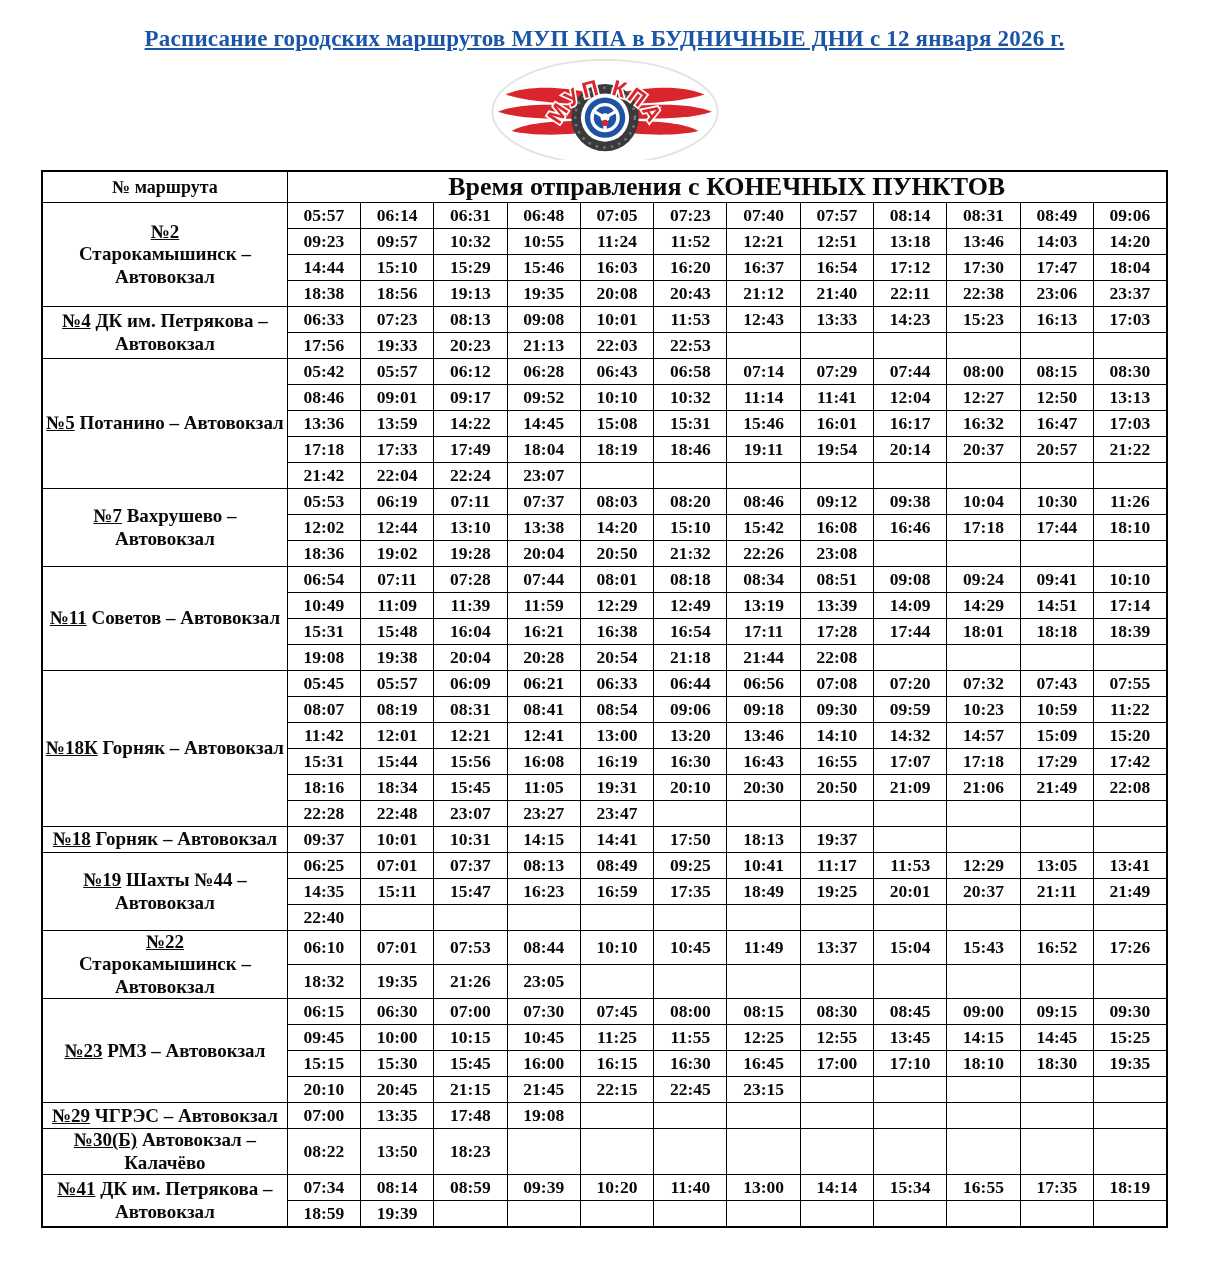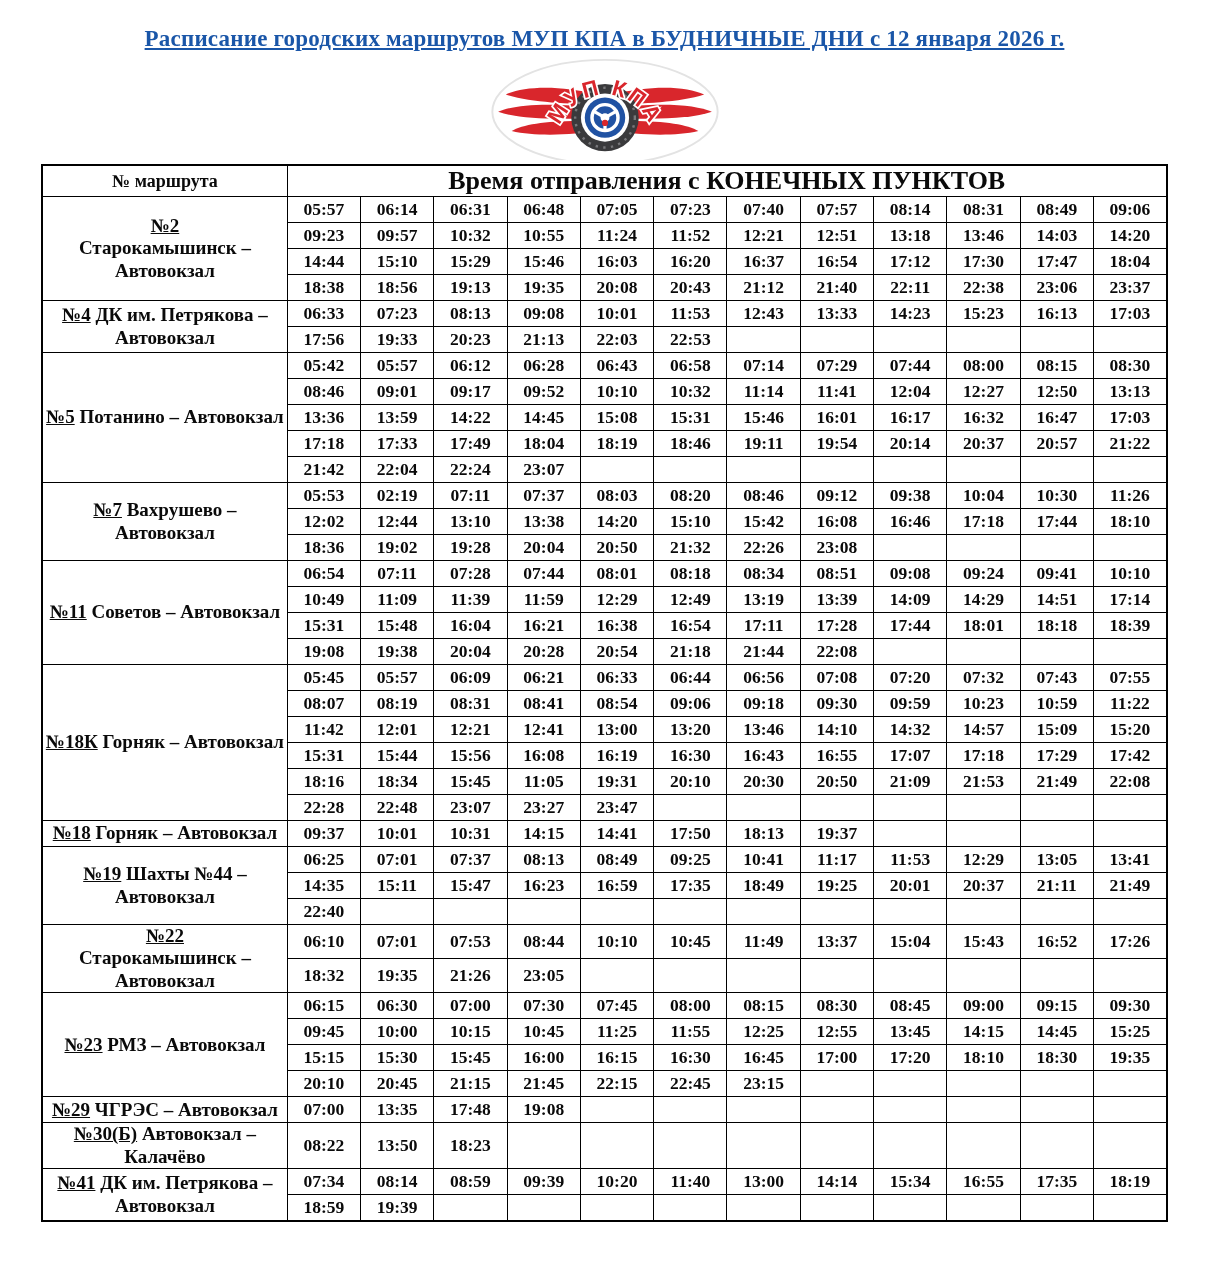--- a/index.html
+++ b/index.html
@@ -8,21 +8,21 @@
     background:#ffffff; padding-top:26px; overflow:hidden;
     font-family:"Liberation Serif", serif;
   }
   .title {
     margin:0 30px 4px 30px; text-align:center;
     font-size:23px; font-weight:bold; color:#1a56a8;
     text-decoration:underline; letter-spacing:0.2px;
   }
   .logo-wrap { display:flex; justify-content:center; margin:2px 0 4px 0; }
   table.sched {
-    border-collapse:collapse; margin:4px auto; width:1125px;
+    border-collapse:collapse; margin:10px auto; width:1125px;
     table-layout:fixed; border:2.5px solid #000;
   }
   table.sched th, table.sched td {
     border:1.6px solid #000; text-align:center; vertical-align:middle;
     color:#0a0a0a; font-weight:bold; padding:0; overflow:hidden;
   }
   thead th { font-size:26px; height:30px; }
   th.route-col { font-size:18px; }
   td.time-cell { font-size:17.5px; height:25px; line-height:25px; white-space:nowrap; }
   td.route-label { font-size:19px; line-height:1.18; padding:2px 5px; }
@@ -240,21 +240,21 @@
           <td class="time-cell"></td>
           <td class="time-cell"></td>
           <td class="time-cell"></td>
           <td class="time-cell"></td>
           <td class="time-cell"></td>
           <td class="time-cell"></td>
         </tr>
         <tr>
           <td class="route-label" rowspan="3"><span class="route-no">№7</span>&nbsp;Вахрушево – Автовокзал</td>
           <td class="time-cell">05:53</td>
-          <td class="time-cell">02:19</td>
+          <td class="time-cell">06:19</td>
           <td class="time-cell">07:11</td>
           <td class="time-cell">07:37</td>
           <td class="time-cell">08:03</td>
           <td class="time-cell">08:20</td>
           <td class="time-cell">08:46</td>
           <td class="time-cell">09:12</td>
           <td class="time-cell">09:38</td>
           <td class="time-cell">10:04</td>
           <td class="time-cell">10:30</td>
           <td class="time-cell">11:26</td>
@@ -404,21 +404,21 @@
         <tr>
           <td class="time-cell">18:16</td>
           <td class="time-cell">18:34</td>
           <td class="time-cell">15:45</td>
           <td class="time-cell">11:05</td>
           <td class="time-cell">19:31</td>
           <td class="time-cell">20:10</td>
           <td class="time-cell">20:30</td>
           <td class="time-cell">20:50</td>
           <td class="time-cell">21:09</td>
-          <td class="time-cell">21:53</td>
+          <td class="time-cell">21:06</td>
           <td class="time-cell">21:49</td>
           <td class="time-cell">22:08</td>
         </tr>
         <tr>
           <td class="time-cell">22:28</td>
           <td class="time-cell">22:48</td>
           <td class="time-cell">23:07</td>
           <td class="time-cell">23:27</td>
           <td class="time-cell">23:47</td>
           <td class="time-cell"></td>
@@ -547,21 +547,21 @@
         </tr>
         <tr>
           <td class="time-cell">15:15</td>
           <td class="time-cell">15:30</td>
           <td class="time-cell">15:45</td>
           <td class="time-cell">16:00</td>
           <td class="time-cell">16:15</td>
           <td class="time-cell">16:30</td>
           <td class="time-cell">16:45</td>
           <td class="time-cell">17:00</td>
-          <td class="time-cell">17:20</td>
+          <td class="time-cell">17:10</td>
           <td class="time-cell">18:10</td>
           <td class="time-cell">18:30</td>
           <td class="time-cell">19:35</td>
         </tr>
         <tr>
           <td class="time-cell">20:10</td>
           <td class="time-cell">20:45</td>
           <td class="time-cell">21:15</td>
           <td class="time-cell">21:45</td>
           <td class="time-cell">22:15</td>

